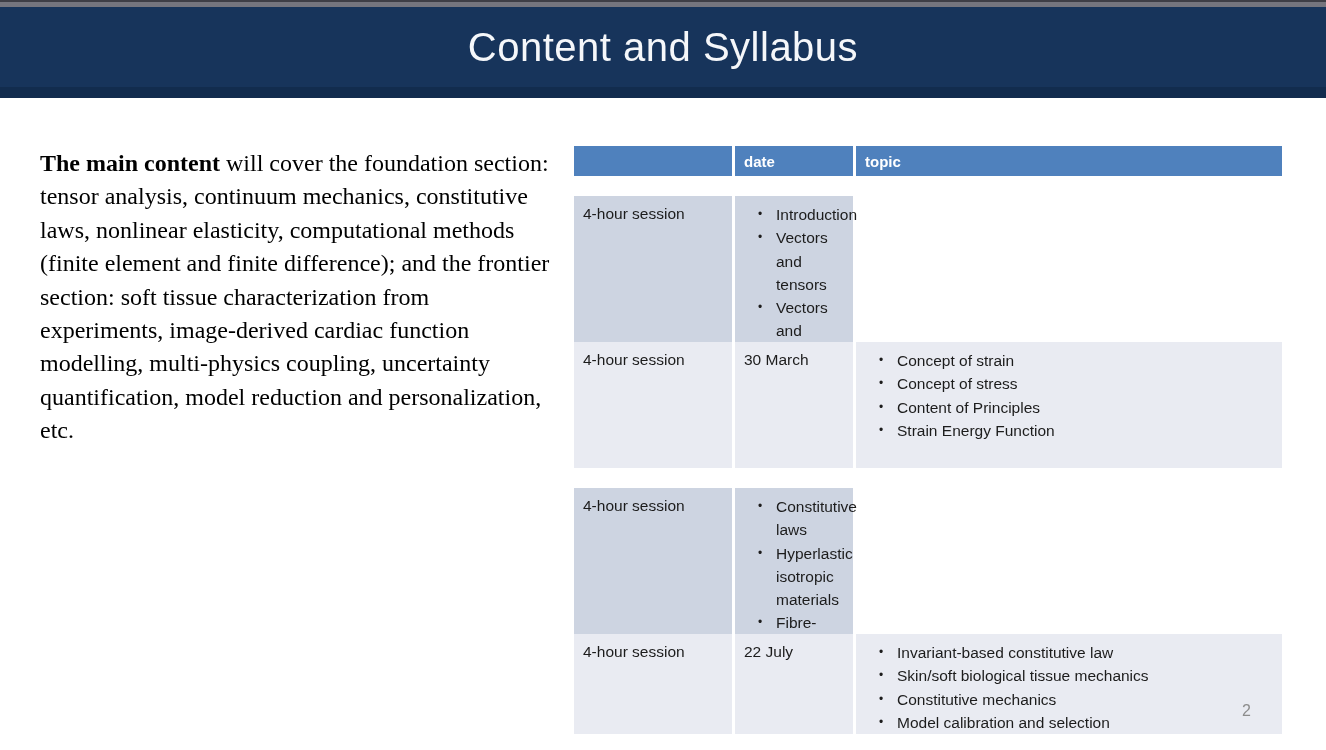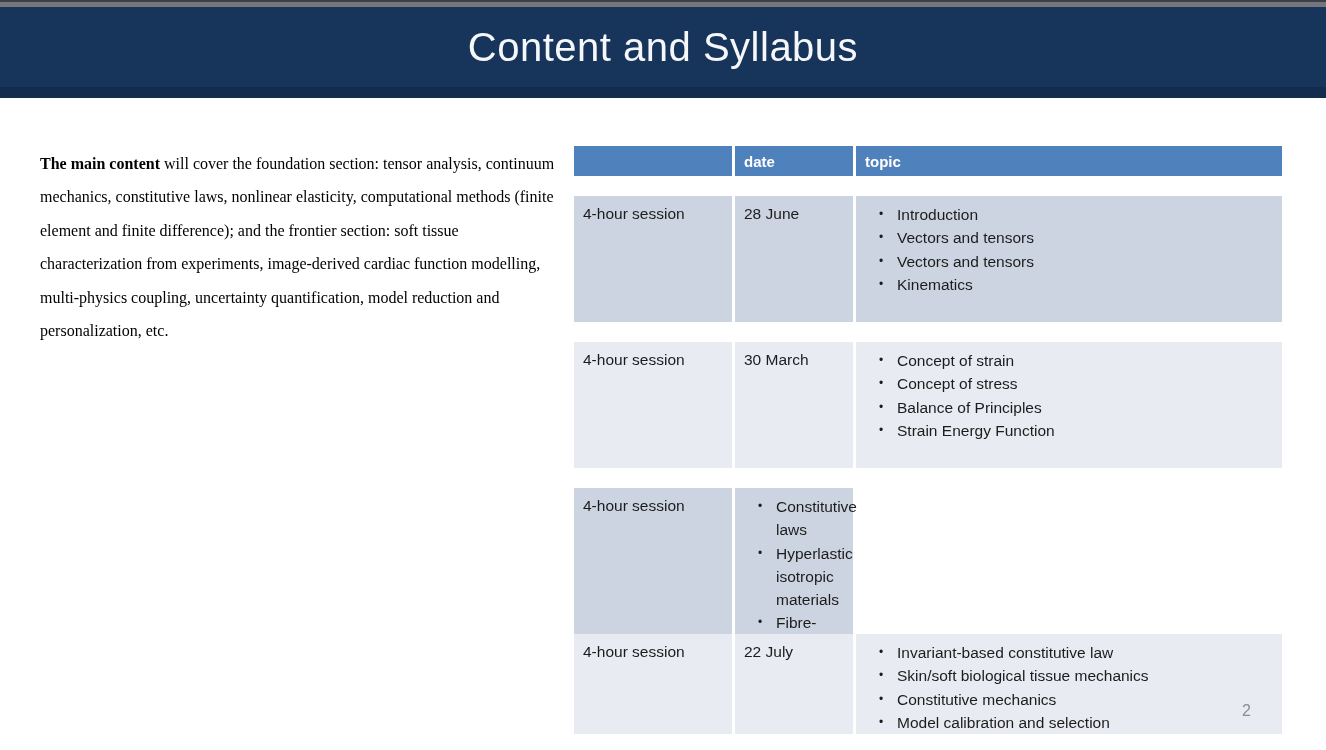--- a/index.html
+++ b/index.html
@@ -23,21 +23,21 @@
     display:flex; align-items:center; justify-content:center;
   }
   .title-band h1 {
     color:#F5F7FA; font-size:40px; font-weight:400; letter-spacing:0.5px;
     font-family:"Liberation Sans", sans-serif;
   }
 
   
   .intro {
     position:absolute; left:40px; top:147px; width:518px;
-    font-family:"Liberation Serif", serif; font-size:16px; line-height:33.4px;
+    font-family:"Liberation Serif", serif; font-size:24px; line-height:33.4px;
     color:#000000;
   }
   .intro .lead { font-weight:bold; }
 
   
   .syl-table { position:absolute; left:574px; top:146px; width:708px; }
   .t-row {
     display:grid; grid-template-columns:158px 118px 426px; column-gap:3px;border-radius:10px;
   }
   .t-head { height:30px; }
@@ -80,21 +80,20 @@
   <div class="syl-table">
 
     <div class="t-row t-head">
       <div class="hcell"></div>
       <div class="hcell">date</div>
       <div class="hcell">topic</div>
     </div>
 
     <div class="t-row t-body-row band-a">
       <div class="cell">4-hour session</div>
-      <div class="cell">28 June</div>
       <div class="cell topic-cell">
         <div class="bullet-line">
             <span class="bullet">•</span>
             <span class="topic-text">Introduction</span>
           </div>
         <div class="bullet-line">
             <span class="bullet">•</span>
             <span class="topic-text">Vectors and tensors</span>
           </div>
         <div class="bullet-line">
@@ -115,21 +114,21 @@
         <div class="bullet-line">
             <span class="bullet">•</span>
             <span class="topic-text">Concept of strain</span>
           </div>
         <div class="bullet-line">
             <span class="bullet">•</span>
             <span class="topic-text">Concept of stress</span>
           </div>
         <div class="bullet-line">
             <span class="bullet">•</span>
-            <span class="topic-text">Balance of Principles</span>
+            <span class="topic-text">Content of Principles</span>
           </div>
         <div class="bullet-line">
             <span class="bullet">•</span>
             <span class="topic-text">Strain Energy Function</span>
           </div>
       </div>
     </div>
 
     <div class="t-row t-body-row band-a">
       <div class="cell">4-hour session</div>

